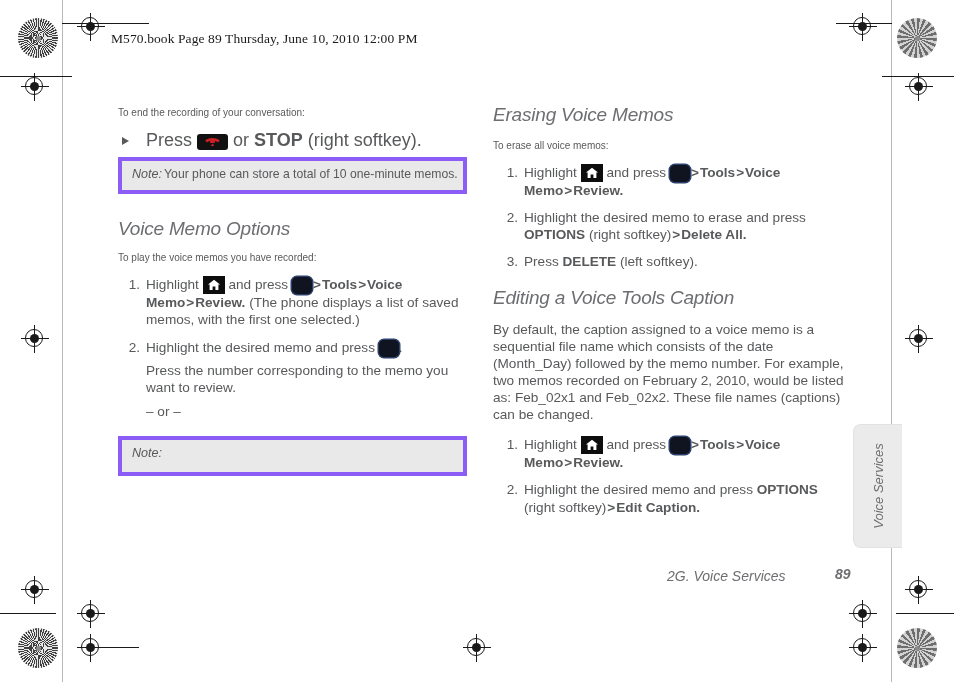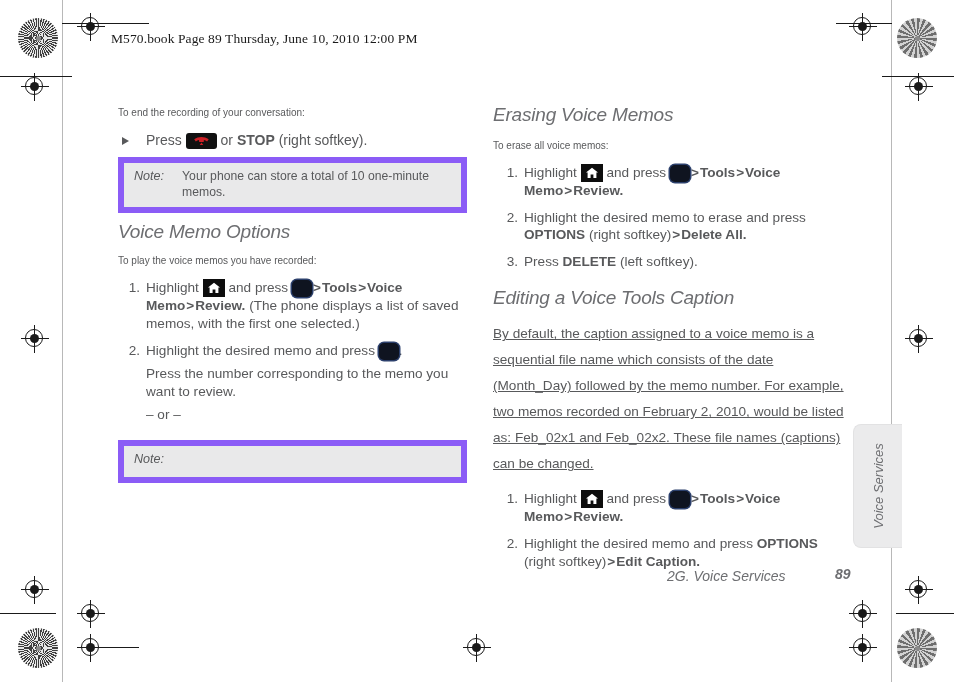--- a/index.html
+++ b/index.html
@@ -97,42 +97,41 @@
   .col-right { left: 493px; }
 
   h2.sec {
     font-style: italic;
     font-weight: normal;
     font-size: 19px;
     color: #6d6e71;
     margin: 0 0 9px 0;
     letter-spacing: -.2px;
   }
-  .col-left h2.sec  { margin-top: 8px; }
+  .col-left h2.sec  { margin-top: 24px; }
 
   p.lead {
     margin: 0 0 10px 0;
     font-size: 10px;
     line-height: 17px;
     color: #58595b;
   }
   p.body {
     margin: 0 0 10px 0;
     font-size: 13.6px;
-    line-height: 26px;
-    color: #58595b;
-    text-decoration: underline;
+    line-height: 17px;
+    color: #58595b;
   }
 
   
   .arrow-item {
     position: relative;
     margin: 0 0 0 0;
     padding-left: 28px;
-    font-size: 14px;
+    font-size: 18px;
     line-height: 19px;
   }
   .arrow-item .tri {
     position: absolute;
     left: 4px; top: 6px;
     width: 0; height: 0;
     border-left: 7px solid #58595b;
     border-top: 4.5px solid transparent;
     border-bottom: 4.5px solid transparent;
   }
@@ -167,26 +166,26 @@
     line-height: 17.6px;
   }
   .or-line { margin: 6px 0 4px 0; }
 
   b, .bold { font-weight: bold; color: #58595b; }
   .gt { font-weight: bold; padding: 0 1px; }
 
   
   .note {
     background: #e9e9ea;
-    border: 6px solid #8b5cf6;
+    border: 4px solid #8b5cf6;
     box-sizing: border-box;
     padding: 6px 1px 7px 10px;
     margin: 7px 0 4px 0;
     display: flex;
-    gap: 18px;
+    gap: 2px;
   }
   .note .lbl {
     font-style: italic;
     font-size: 12.6px;
     color: #58595b;
     flex: 0 0 auto;
     line-height: 15.5px;
   }
   .note .txt {
     font-size: 12.2px;

